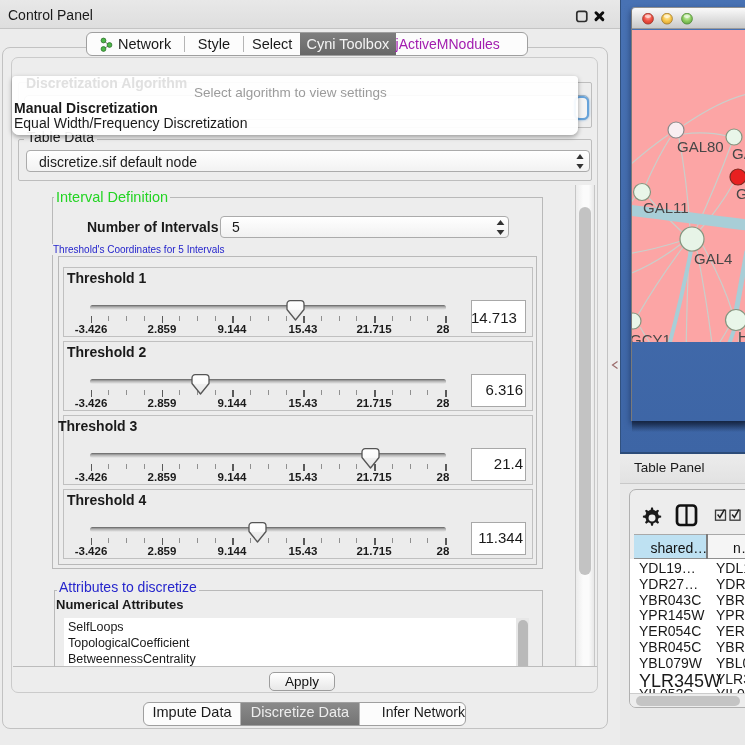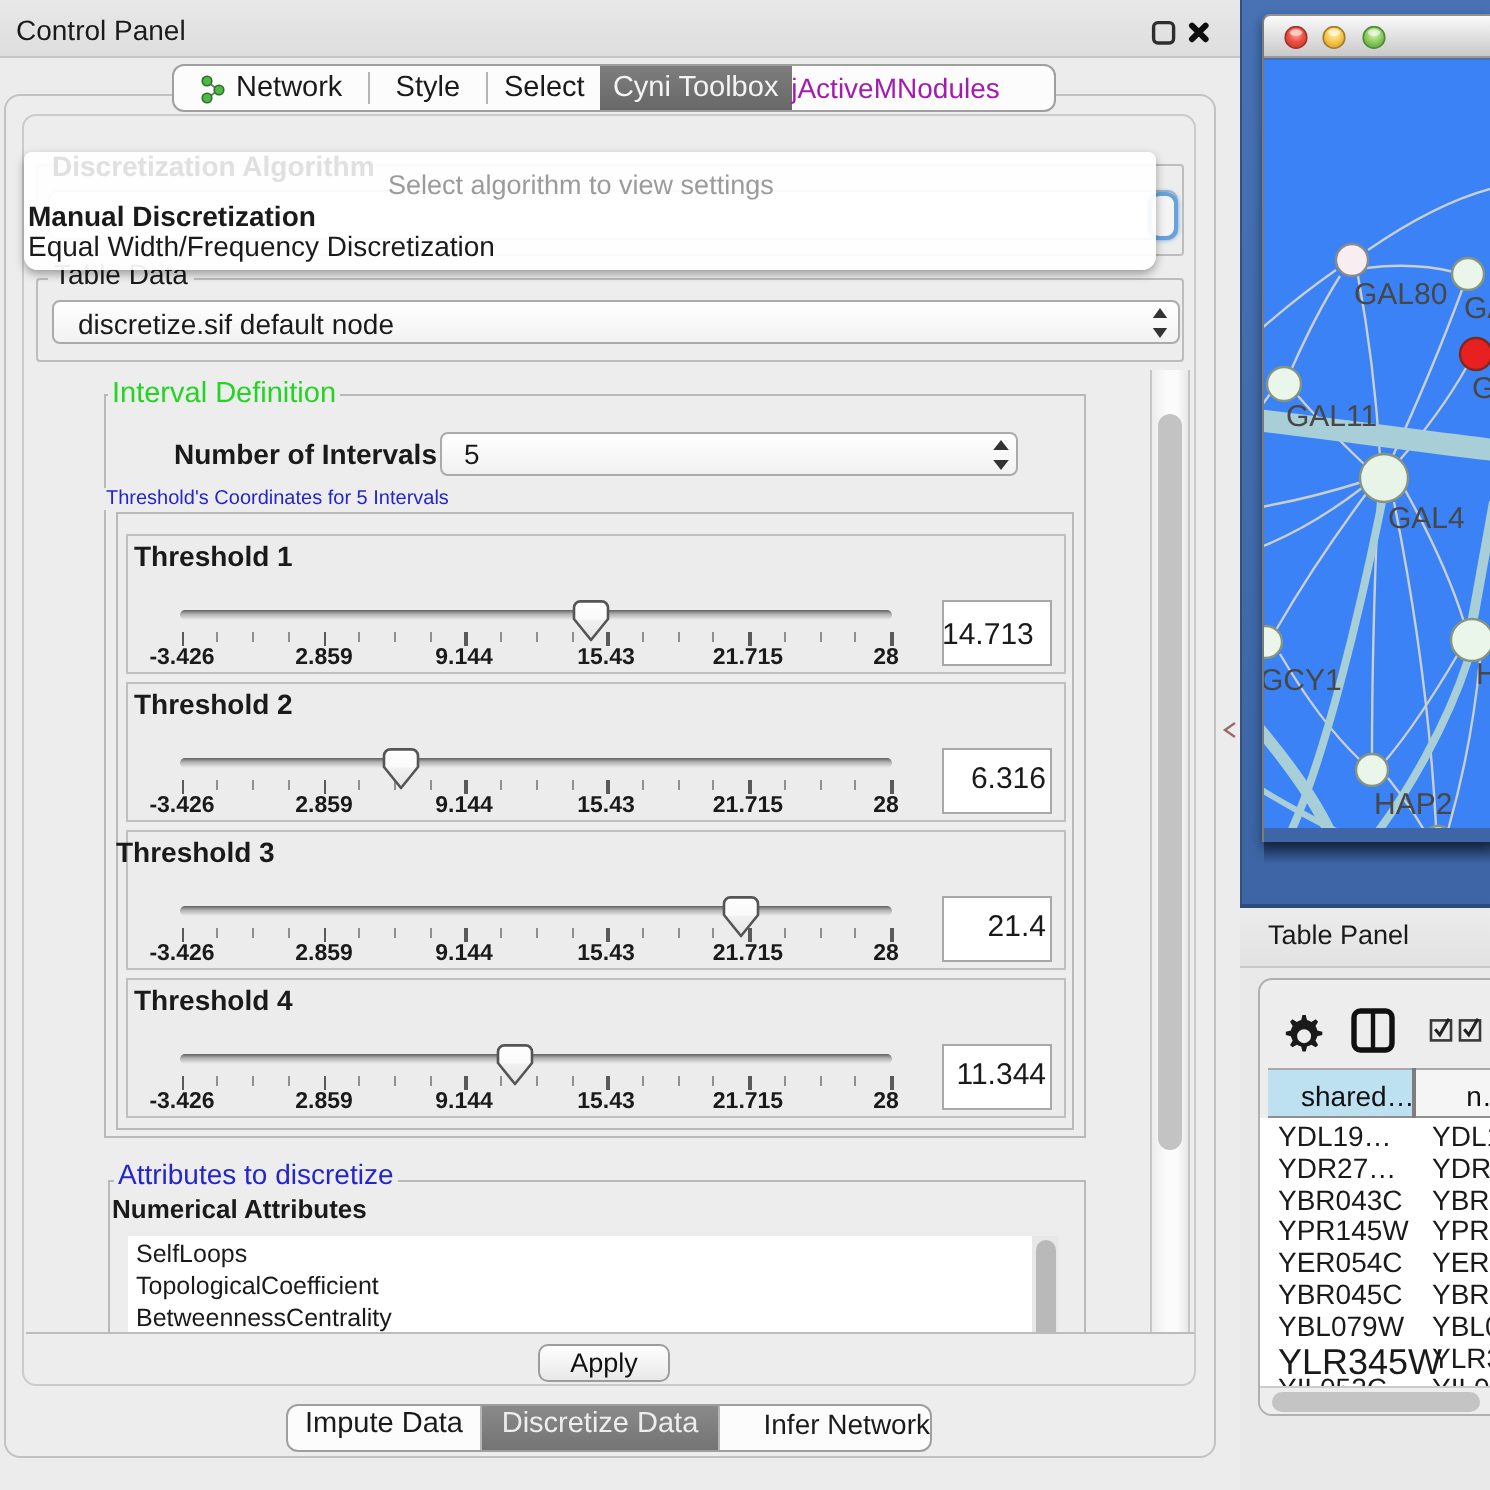--- a/index.html
+++ b/index.html
@@ -279,21 +279,21 @@
             <stop offset="1" stop-color="#58993f"></stop>
           </radialGradient>
     </defs>
     <circle cx="6" cy="5.7" r="5.4" fill="url(#lr)" stroke="#9c352b" stroke-width="0.8"></circle>
     <circle cx="25" cy="5.7" r="5.4" fill="url(#ly)" stroke="#a37c2a" stroke-width="0.8"></circle>
     <circle cx="45" cy="5.7" r="5.4" fill="url(#lg)" stroke="#4f8a37" stroke-width="0.8"></circle>
     <ellipse cx="6" cy="3.3" rx="3.1" ry="1.7" fill="rgba(255,255,255,0.55)"></ellipse>
     <ellipse cx="25" cy="3.3" rx="3.1" ry="1.7" fill="rgba(255,255,255,0.55)"></ellipse>
     <ellipse cx="45" cy="3.3" rx="3.1" ry="1.7" fill="rgba(255,255,255,0.55)"></ellipse>
   </svg>
-  <div class="a" style="left:0;top:22px;width:114px;height:384px;background:#3b82f6;overflow:hidden;">
+  <div class="a" style="left:0;top:22px;width:114px;height:312px;background:#fca5a5;overflow:hidden;">
     <svg width="114" height="392" viewBox="631 29 114 392" style="position:absolute;left:0;top:0;">
       <g fill="none" stroke="#c9cfcb" stroke-width="1.2">
         <path d="M683,124 Q718,100 746,93"></path>
         <path d="M682,133 Q706,130 726,135"></path>
         <path d="M678,137 Q686,180 689,227"></path>
         <path d="M695,228 Q716,182 730,144"></path>
         <path d="M698,230 Q719,206 732,183"></path>
         <path d="M681,231 Q661,212 648,197"></path>
         <path d="M645,183 Q657,156 669,137"></path>
         <path d="M620,172 Q644,150 667,134"></path>

